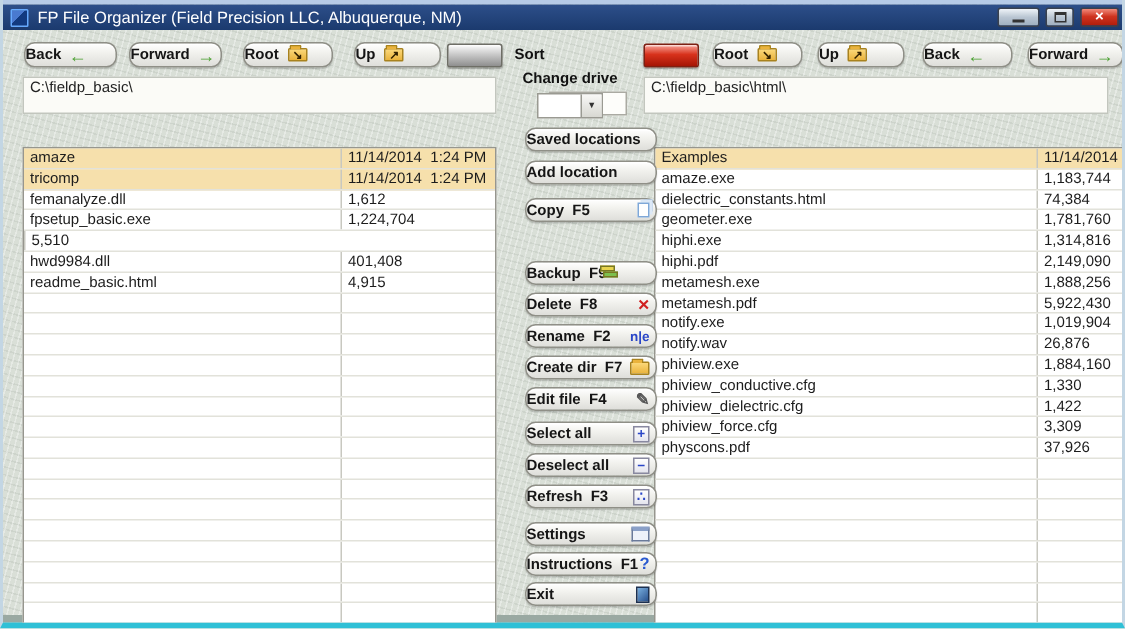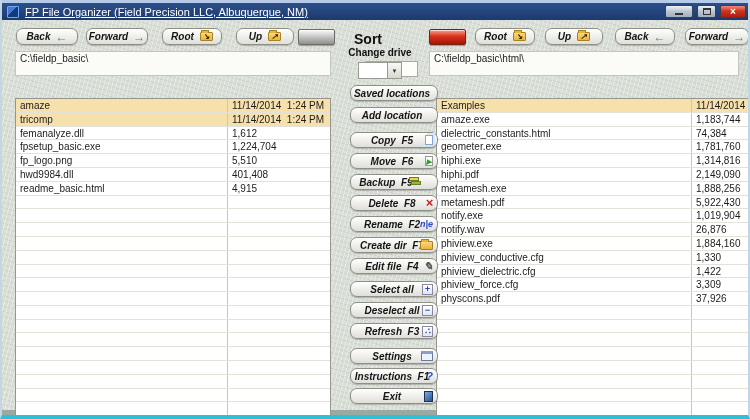--- a/index.html
+++ b/index.html
@@ -12,53 +12,53 @@
       repeating-linear-gradient(15deg, rgba(120,130,120,.12) 0 1px, transparent 1px 5px);
     border-left:2px solid #c3d6e4; border-right:2px solid #c3d6e4;
     border-bottom:4px solid #2fc0d6;
     box-shadow: inset 0 -5px 0 #9aa9a2;
   }
   
   .titlebar-top { position:absolute; left:0; top:0; width:100%; height:3px; background:#b6cbe7; }
   .titlebar {
     position:absolute; left:0; top:3px; width:100%; height:17px;
     background:linear-gradient(#2d4f8a,#1b3a6e);
-    display:flex; align-items:center; color:#fff; font-size:11px;text-decoration:underline;
+    display:flex; align-items:center; color:#fff; font-size:11px;
   }
   .app-icon { width:12px; height:12px; margin:0 6px 0 5px; background:#123; border:1px solid #6af;
     background:linear-gradient(135deg,#4a7ad0 0 45%,#123a80 45%); border-radius:1px; }
   .winbtns { position:absolute; right:2px; top:0; height:100%; display:flex; gap:4px; align-items:center; }
   .wbtn { height:13px; border-radius:2px; border:1px solid #39414f; display:flex; align-items:center; justify-content:center; }
   .wbtn.min, .wbtn.max { background:linear-gradient(#eef3f8,#b9c5d2 50%,#9fb0c0); }
   .wbtn.min { width:28px; } .wbtn.max { width:19px; }
   .wbtn.close { width:26px; background:linear-gradient(#f08a7a,#cf3420 45%,#b01d0c); color:#fff; font-size:10px; font-weight:bold; }
   .min-glyph { width:8px; height:2px; background:#333; margin-top:4px; }
   .max-glyph { width:8px; height:7px; border:1px solid #333; border-top:2px solid #333; background:transparent; }
   
   .btn {
-    position:absolute; height:17px; display:flex; align-items:center; justify-content:center;
+    position:absolute; height:17px; display:flex; align-items:center; justify-content:flex-start;
     background:linear-gradient(#ffffff,#f2f2ee 40%,#dededa);
     border:1px solid #8f8f87; border-radius:7px;
     font-size:10px; font-weight:bold; color:#151515;
     box-shadow:0 1px 1px rgba(0,0,0,.2), inset 0 1px 0 #fff;
-    cursor:default; white-space:pre;font-style:italic;
+    cursor:default; white-space:pre;
   }
   .navgrp { position:absolute; top:28px; display:flex; gap:8px; }
   .navgrp .btn { position:relative; }
   .arrow { font-weight:bold; color:#4aa030; font-size:12px; margin-left:5px; line-height:10px; }
   .folder-ic { position:relative; width:13px; height:9px; margin-left:6px;
     background:linear-gradient(#fbd879,#eab33c); border:1px solid #a8821e; border-radius:1px;
     font-size:8px; line-height:8px; color:#332200; text-align:center; }
   .folder-ic::before { content:""; position:absolute; left:0; top:-3px; width:6px; height:2px;
     background:#eab33c; border:1px solid #a8821e; border-bottom:none; border-radius:1px 1px 0 0; }
   .ind { position:absolute; top:29px; width:37px; height:16px; border-radius:2px; border:1px solid #6e6e66;
     box-shadow:inset 0 1px 0 rgba(255,255,255,.6), 0 1px 1px rgba(0,0,0,.3); }
   .ind.gray { background:linear-gradient(#fbfbfb,#c9c9c9 45%,#8f8f8f); }
   .ind.red  { background:linear-gradient(#f7a49a,#d8321c 45%,#a51505); border-color:#7c2013; }
-  .sort-label { position:absolute; left:352px; top:31px; font-size:14px; font-weight:bold; color:#111; }
+  .sort-label { position:absolute; left:341px; top:31px; font-size:10px; font-weight:bold; color:#111; }
   .sortbox { position:absolute; left:364px; top:29px; width:52px; height:16px; border:1px solid #aaaaa2;
     background:#fdfdfa; font-size:10px; color:#666; padding:0 3px; font-family:"Liberation Sans",sans-serif;margin-top:32px; }
   .chdrive-label { position:absolute; left:330px; top:47px; width:96px; text-align:center; font-size:10px; font-weight:bold; color:#111; }
   .combo { position:absolute; left:356px; top:62px; width:44px; height:17px; background:#fff;
     border:1px solid #9a9a92; display:flex; }
   .combo .cbox { flex:1; }
   .combo .cbtn { width:14px; background:linear-gradient(#f8f8f6,#d8d8d2); border-left:1px solid #9a9a92;
     display:flex; align-items:center; justify-content:center; font-size:6px; color:#333; }
   
   .pathfield { position:absolute; top:51px; height:25px; background:#fbfbf7; border:1px solid #c2c6be;
@@ -174,21 +174,20 @@
       </div>
       <div class="frow">
         <div class="cell name">femanalyze.dll</div>
         <div class="cell val">1,612</div>
       </div>
       <div class="frow">
         <div class="cell name">fpsetup_basic.exe</div>
         <div class="cell val">1,224,704</div>
       </div>
       <div class="frow">
-        <div class="cell name">fp_logo.png</div>
         <div class="cell val">5,510</div>
       </div>
       <div class="frow">
         <div class="cell name">hwd9984.dll</div>
         <div class="cell val">401,408</div>
       </div>
       <div class="frow">
         <div class="cell name">readme_basic.html</div>
         <div class="cell val">4,915</div>
       </div>
@@ -357,21 +356,20 @@
       <div class="frow">
         <div class="cell name"></div>
         <div class="cell val"></div>
       </div>
     </div>
 
   <div class="btn act" style="top:85px"><span>Saved locations</span></div>
   <div class="btn act" style="top:107px"><span>Add location</span></div>
 
   <div class="btn act" style="top:132px"><span>Copy  F5</span><span class="bicon copy-ic"></span></div>
-  <div class="btn act" style="top:153px"><span>Move  F6</span><span class="bicon move-ic">▶</span></div>
   <div class="btn act" style="top:174px"><span>Backup  F9</span><span class="bicon backup-ic"><i></i><i></i></span></div>
   <div class="btn act" style="top:195px"><span>Delete  F8</span><span class="bicon del-ic">×</span></div>
   <div class="btn act" style="top:216px"><span>Rename  F2</span><span class="bicon ren-ic">n|e</span></div>
   <div class="btn act" style="top:237px"><span>Create dir  F7</span><span class="bicon folder-ic"></span></div>
   <div class="btn act" style="top:258px"><span>Edit file  F4</span><span class="bicon edit-ic">✎</span></div>
 
   <div class="btn act" style="top:281px"><span>Select all</span><span class="bicon sqr-ic">+</span></div>
   <div class="btn act" style="top:302px"><span>Deselect all</span><span class="bicon sqr-ic">−</span></div>
   <div class="btn act" style="top:323px"><span>Refresh  F3</span><span class="bicon sqr-ic">∴</span></div>
 

